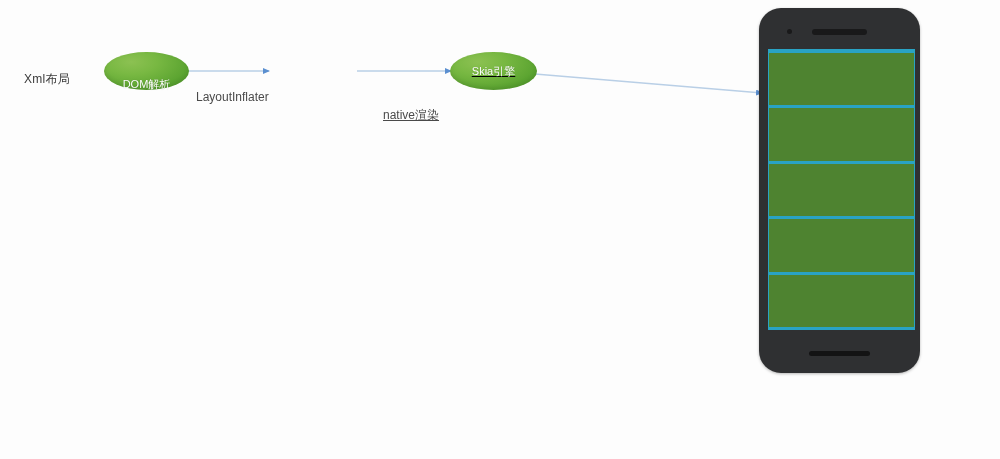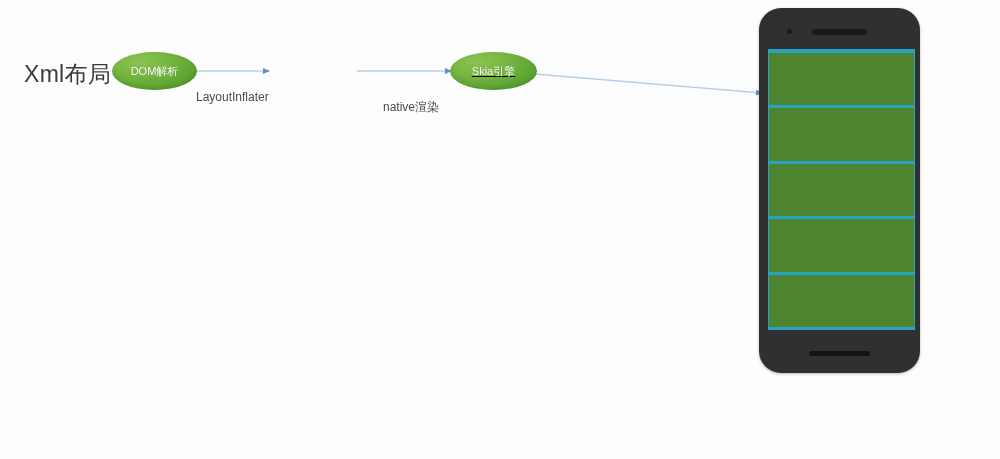--- a/index.html
+++ b/index.html
@@ -13,24 +13,25 @@
     height: 459px;
     background: #fdfdfd;
     overflow: hidden;
     font-family: "Liberation Sans", "DejaVu Sans", sans-serif;
   }
 
   
   .flow-label {
     position: absolute;
     color: #3b3b3b;
-    font-size: 23px;
+    font-size: 12px;
     line-height: 1;
     letter-spacing: 0.3px;
     white-space: nowrap;
+    margin-top: 10px;
   }
 
   
   .node {
     position: absolute;
     border-radius: 50%;
     background: radial-gradient(ellipse at 32% 26%, #8cc152 0%, #78b842 32%, #5aa330 72%, #4f9a2a 100%);
     box-shadow: inset 0 -2px 4px rgba(0,0,0,0.10);
     display: flex;
     align-items: center;
@@ -128,28 +129,28 @@
         <path d="M0,0 L7,3 L0,6 z" fill="#5b8fd0"></path>
       </marker>
     </defs>
     <line x1="183" y1="71" x2="269" y2="71" stroke="#b9cfe6" stroke-width="1.3" marker-end="url(#arrow)"></line>
     <line x1="357" y1="71" x2="451" y2="71" stroke="#b9cfe6" stroke-width="1.3" marker-end="url(#arrow)"></line>
     <line x1="535" y1="74" x2="762" y2="93" stroke="#b9cfe6" stroke-width="1.3" marker-end="url(#arrow)"></line>
   </svg>
 
   <div class="flow-label" style="left:24px; top:63px;">Xml布局</div>
 
-  <div class="node" style="left:112px; top:52px; width:85px; height:38px;">
+  <div class="node" style="left:104px; top:52px; width:85px; height:38px;align-items:flex-end;">
     <span class="node-label">DOM解析</span>
   </div>
 
   <div class="edge-label" style="left:196px; top:54px;">LayoutInflater</div>
 
 
-  <div class="edge-label" style="left:383px; top:64px;">native渲染</div>
+  <div class="edge-label" style="left:383px; top:72px;text-decoration:underline;">native渲染</div>
 
   <div class="node" style="left:450px; top:52px; width:87px; height:38px;text-decoration:underline;">
     <span class="node-label">Skia引擎</span>
   </div>
 
   <div class="phone" style="left:759px; top:8px; width:161px; height:365px;">
 
     <div class="phone-camera" style="left:28px; top:21px;"></div>
 
     <div class="phone-speaker-top" style="left:53px; top:21px; width:55px;"></div>

